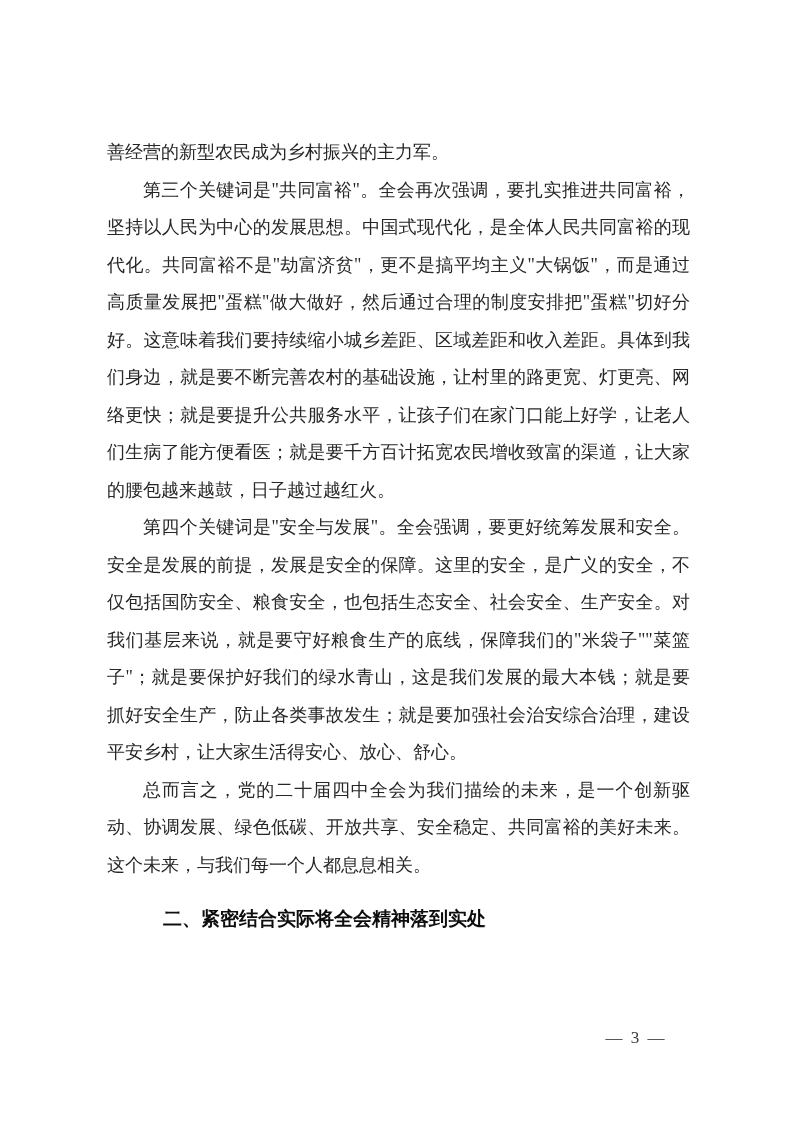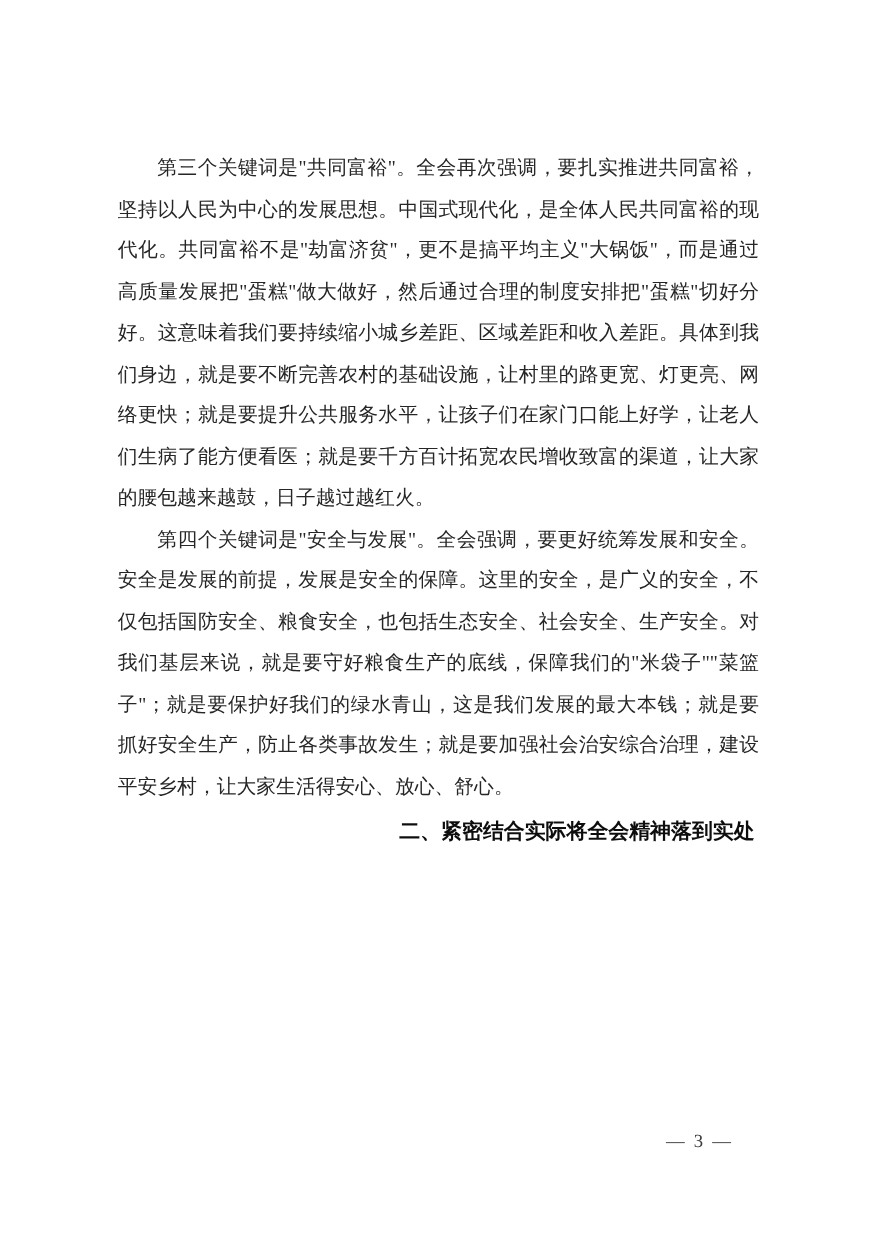--- a/index.html
+++ b/index.html
@@ -28,54 +28,56 @@
   }
   .para {
     margin: 0;
     padding: 0;
     text-indent: 2em;
   }
   .para.no-indent {
     text-indent: 0;
   }
   .section-heading {
-    margin: 4px;
+    margin: 18px;
     padding: 0;
     text-indent: 2em;
-    font-family: Liberation Serif, serif;
+    font-family: Liberation Mono, monospace;
     font-weight: bold;
     font-size: 19px;
     line-height: 37.5px;
     color: #0d0d0d;
-    text-align: right;
+    text-align: left;
   }
   .page-number {
     position: absolute;
     top: 1028px;
     left: 596px;
     width: 80px;
     text-align: center;
     color: #3a3a3a;
     font-size: 17px;
     line-height: 20px;
     letter-spacing: 2px;
     white-space: nowrap;
   }
 </style>
 </head>
 <body>
 
 <div class="page">
 
   <div class="text-area">
+    <p class="para no-indent">善经营的新型农民成为乡村振兴的主力军。</p>
 
     <p class="para">第三个关键词是"共同富裕"。全会再次强调，要扎实推进共同富裕，坚持以人民为中心的发展思想。中国式现代化，是全体人民共同富裕的现代化。共同富裕不是"劫富济贫"，更不是搞平均主义"大锅饭"，而是通过高质量发展把"蛋糕"做大做好，然后通过合理的制度安排把"蛋糕"切好分好。这意味着我们要持续缩小城乡差距、区域差距和收入差距。具体到我们身边，就是要不断完善农村的基础设施，让村里的路更宽、灯更亮、网络更快；就是要提升公共服务水平，让孩子们在家门口能上好学，让老人们生病了能方便看医；就是要千方百计拓宽农民增收致富的渠道，让大家的腰包越来越鼓，日子越过越红火。</p>
 
     <p class="para">第四个关键词是"安全与发展"。全会强调，要更好统筹发展和安全。安全是发展的前提，发展是安全的保障。这里的安全，是广义的安全，不仅包括国防安全、粮食安全，也包括生态安全、社会安全、生产安全。对我们基层来说，就是要守好粮食生产的底线，保障我们的"米袋子""菜篮子"；就是要保护好我们的绿水青山，这是我们发展的最大本钱；就是要抓好安全生产，防止各类事故发生；就是要加强社会治安综合治理，建设平安乡村，让大家生活得安心、放心、舒心。</p>
 
+    <p class="para">总而言之，党的二十届四中全会为我们描绘的未来，是一个创新驱动、协调发展、绿色低碳、开放共享、安全稳定、共同富裕的美好未来。这个未来，与我们每一个人都息息相关。</p>
 
     <h2 class="section-heading">二、紧密结合实际将全会精神落到实处</h2>
 
   </div>
 
   <div class="page-number">— 3 —</div>
 
 </div>
 
 </body></html>

